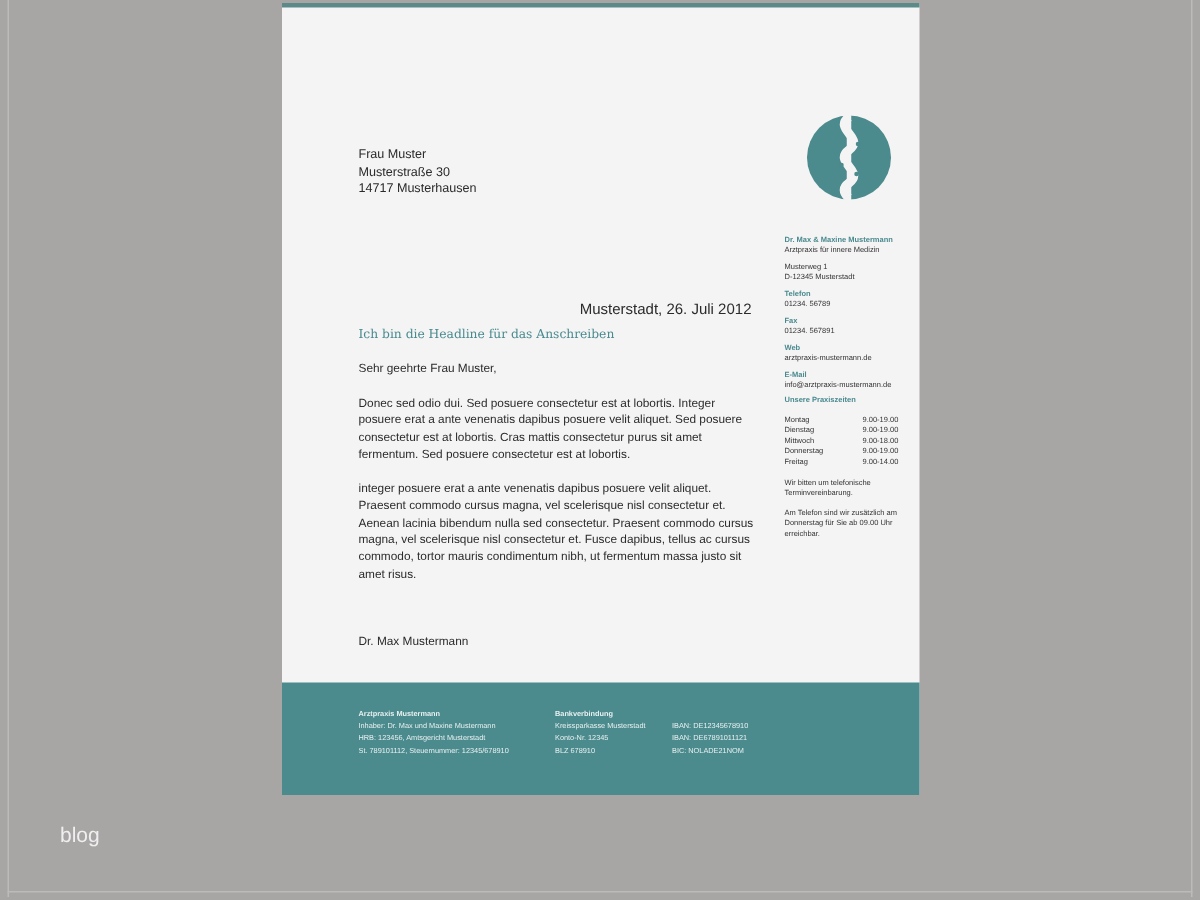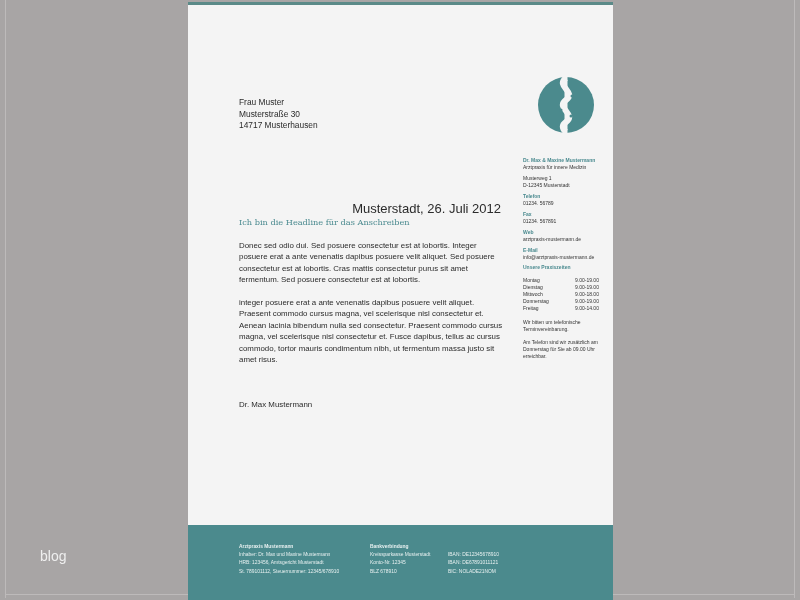--- a/index.html
+++ b/index.html
@@ -1,21 +1,21 @@
 <!DOCTYPE html>
 <html><head>
   <meta charset="utf-8">
   <style>
     html, body { margin:0; padding:0; }
     body { width:800px; height:600px; background:#a8a5a5; position:relative; overflow:hidden; font-family:"Liberation Sans", sans-serif; }
     .frame-line { position:absolute; background:#bdbaba; }
-    .page { position:absolute; left:188px; top:2px; width:425px; height:598px; background:#f4f4f4; }
+    .page { position:absolute; left:188px; top:2px; width:425px; height:528px; background:#f4f4f4; }
     .page-topbar { position:absolute; left:0; top:0; width:100%; height:3px; background:#5b8a88; }
     .recipient { position:absolute; left:51px; top:95px; font-size:8.4px; line-height:11.6px; color:#2b2b2b; }
-    .date { position:absolute; right:112px; top:199px; font-size:13px; color:#2b2b2b; }
+    .date { position:absolute; right:112px; top:199px; font-size:10px; color:#2b2b2b; }
     .headline { position:absolute; left:51px; top:215px; font-family:"DejaVu Serif", serif; font-size:8.2px; color:#4a8a8f; }
     .body { position:absolute; left:51px; top:238px; width:265px; font-size:7.9px; line-height:11.4px; color:#2b2b2b; }
     .body p { margin:0 0 11.4px 0; }
     .salutation { margin-bottom:11.4px; }
     .signature { margin-top:34px; }
     .sidebar { position:absolute; left:335px; top:155px; width:90px; font-size:5px; line-height:7.2px; color:#333; }
     .sidebar .hd { color:#4a8a8f; font-weight:bold; }
     .sidebar .blk { margin-bottom:3.5px; }
     .hours-title { color:#4a8a8f; font-weight:bold; margin-top:3px; margin-bottom:5px; }
     .hours-row { display:flex; }
@@ -41,20 +41,21 @@
   <div class="recipient">
     <div>Frau Muster</div>
     <div>Musterstraße 30</div>
     <div>14717 Musterhausen</div>
   </div>
 
   <div class="date">Musterstadt, 26. Juli 2012</div>
   <div class="headline">Ich bin die Headline für das Anschreiben</div>
 
   <div class="body">
+    <div class="salutation">Sehr geehrte Frau Muster,</div>
     <p>Donec sed odio dui. Sed posuere consectetur est at lobortis. Integer posuere erat a ante venenatis dapibus posuere velit aliquet. Sed posuere consectetur est at lobortis.  Cras mattis consectetur purus sit amet fermentum. Sed posuere consectetur est at lobortis.</p>
     <p>integer posuere erat a ante venenatis dapibus posuere velit aliquet. Praesent commodo cursus magna, vel scelerisque nisl consectetur et. Aenean lacinia bibendum nulla sed consectetur. Praesent commodo cursus magna, vel scelerisque nisl consectetur et. Fusce dapibus, tellus ac cursus commodo, tortor mauris condimentum nibh, ut fermentum massa justo sit amet risus.</p>
     <div class="signature">Dr. Max Mustermann</div>
   </div>
 
   <svg class="logo" viewBox="0 0 58 58">
     <circle cx="29" cy="29" r="28" fill="#4b8a8d"></circle>
     <path d="M29 2 C18 10 40 16 29 24 C18 32 40 38 29 46 C22 51 29 56 29 56" stroke="#f4f4f4" stroke-width="6" fill="none"></path>
     <rect x="27.5" y="0" width="3" height="58" fill="#f4f4f4"></rect>
     <circle cx="35" cy="20" r="1.5" fill="#4b8a8d"></circle>

